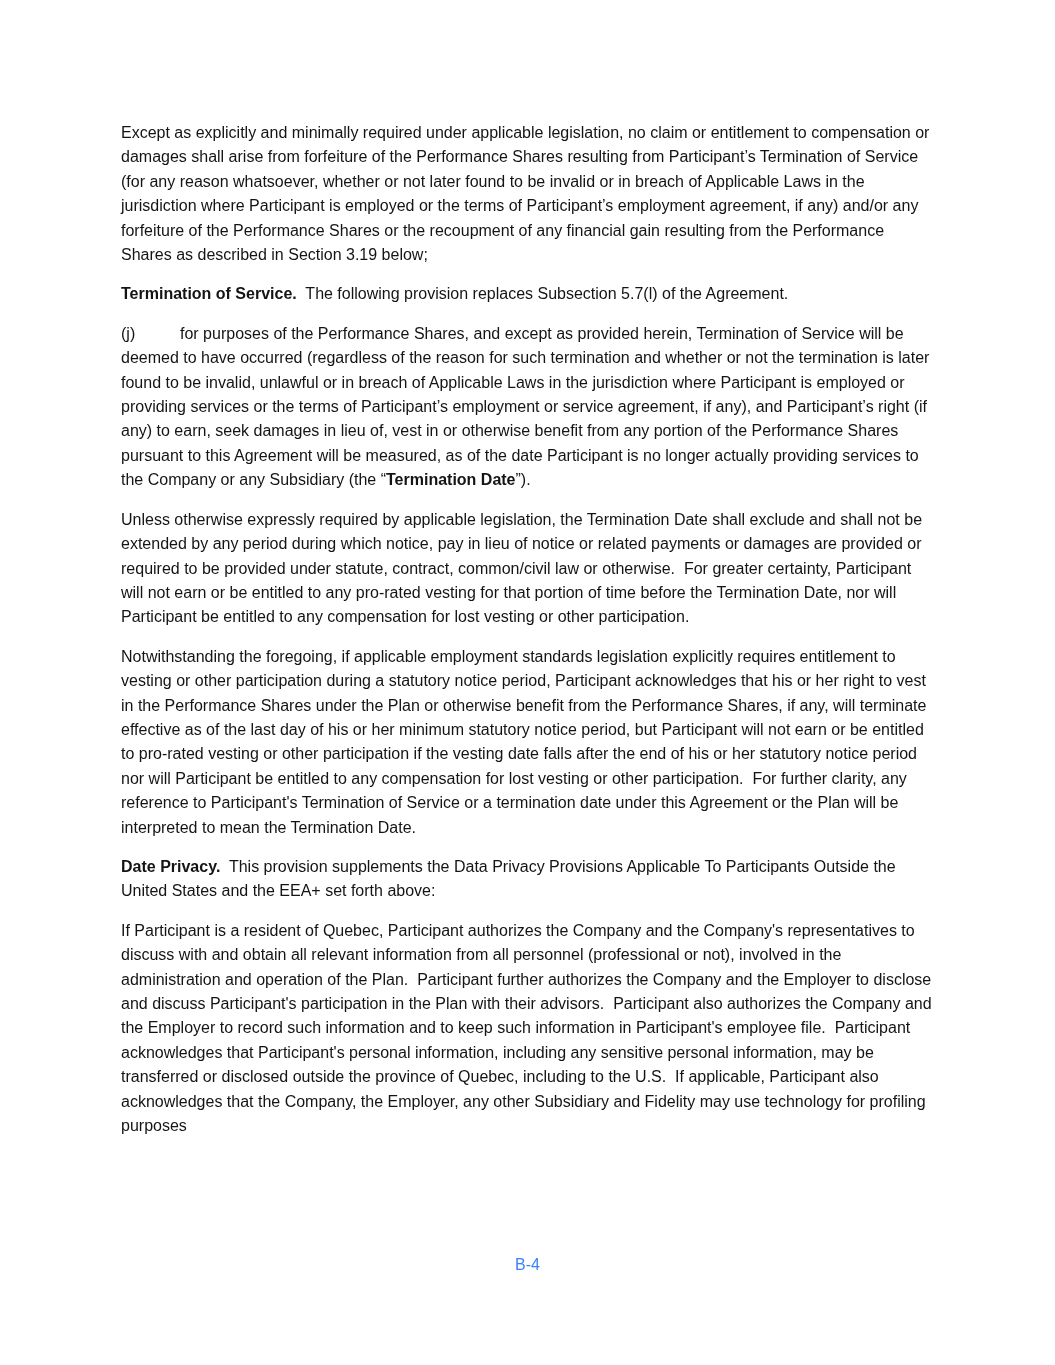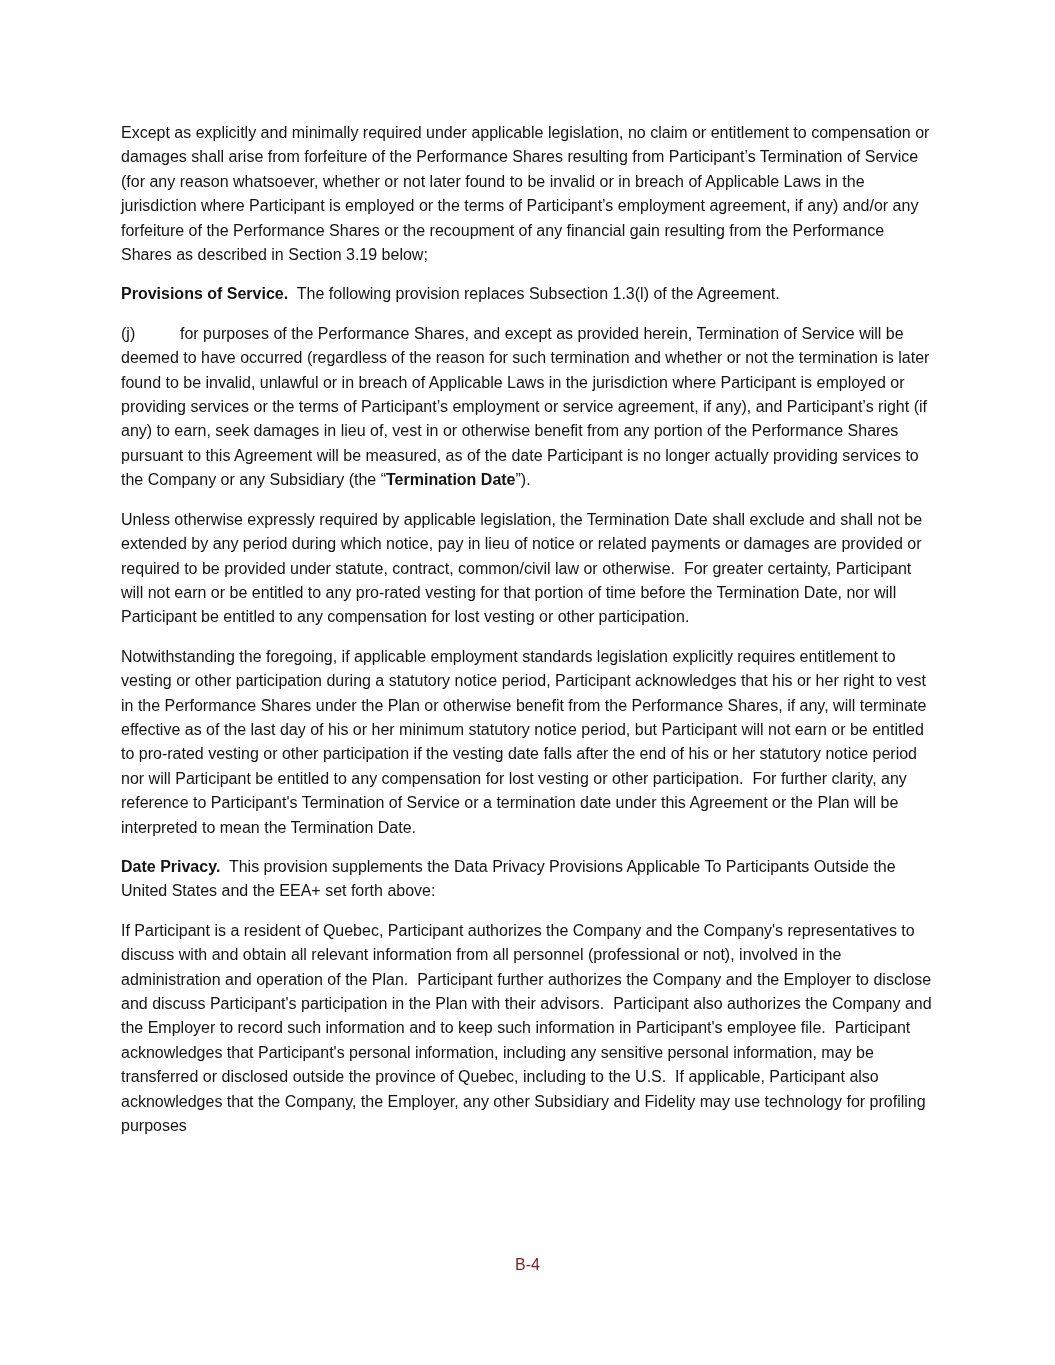--- a/index.html
+++ b/index.html
@@ -40,32 +40,32 @@
     font-weight: bold;
   }
   .footer {
     position: absolute;
     left: 0;
     right: 0;
     top: 1253px;
     text-align: center;
     font-size: 16px;
     line-height: 24px;
-    color: #7f1d1d;
+    color: #3b82f6;
   }
 </style>
 </head>
 <body>
 
 <div class="page">
   <main class="content">
 
     <p class="para">Except as explicitly and minimally required under applicable legislation, no claim or entitlement to compensation or damages shall arise from forfeiture of the Performance Shares resulting from Participant’s Termination of Service (for any reason whatsoever, whether or not later found to be invalid or in breach of Applicable Laws in the jurisdiction where Participant is employed or the terms of Participant’s employment agreement, if any) and/or any forfeiture of the Performance Shares or the recoupment of any financial gain resulting from the Performance Shares as described in Section 3.19 below;</p>
 
-    <p class="para"><span class="runin-heading">Provisions of Service.</span><span>  The following provision replaces Subsection 1.3(l) of the Agreement.</span></p>
+    <p class="para"><span class="runin-heading">Termination of Service.</span><span>  The following provision replaces Subsection 5.7(l) of the Agreement.</span></p>
 
     <p class="para"><span class="clause-marker">(j)</span><span>for purposes of the Performance Shares, and except as provided herein, Termination of Service will be deemed to have occurred (regardless of the reason for such termination and whether or not the termination is later found to be invalid, unlawful or in breach of Applicable Laws in the jurisdiction where Participant is employed or providing services or the terms of Participant’s employment or service agreement, if any), and Participant’s right (if any) to earn, seek damages in lieu of, vest in or otherwise benefit from any portion of the Performance Shares pursuant to this Agreement will be measured, as of the date Participant is no longer actually providing services to the Company or any Subsidiary (the “</span><span class="defined-term">Termination Date</span><span>”).</span></p>
 
     <p class="para">Unless otherwise expressly required by applicable legislation, the Termination Date shall exclude and shall not be extended by any period during which notice, pay in lieu of notice or related payments or damages are provided or required to be provided under statute, contract, common/civil law or otherwise.  For greater certainty, Participant will not earn or be entitled to any pro-rated vesting for that portion of time before the Termination Date, nor will Participant be entitled to any compensation for lost vesting or other participation.</p>
 
     <p class="para">Notwithstanding the foregoing, if applicable employment standards legislation explicitly requires entitlement to vesting or other participation during a statutory notice period, Participant acknowledges that his or her right to vest in the Performance Shares under the Plan or otherwise benefit from the Performance Shares, if any, will terminate effective as of the last day of his or her minimum statutory notice period, but Participant will not earn or be entitled to pro-rated vesting or other participation if the vesting date falls after the end of his or her statutory notice period nor will Participant be entitled to any compensation for lost vesting or other participation.  For further clarity, any reference to Participant's Termination of Service or a termination date under this Agreement or the Plan will be interpreted to mean the Termination Date.</p>
 
     <p class="para"><span class="runin-heading">Date Privacy.</span><span>  This provision supplements the Data Privacy Provisions Applicable To Participants Outside the United States and the EEA+ set forth above:</span></p>
 
     <p class="para">If Participant is a resident of Quebec, Participant authorizes the Company and the Company's representatives to discuss with and obtain all relevant information from all personnel (professional or not), involved in the administration and operation of the Plan.  Participant further authorizes the Company and the Employer to disclose and discuss Participant's participation in the Plan with their advisors.  Participant also authorizes the Company and the Employer to record such information and to keep such information in Participant's employee file.  Participant acknowledges that Participant's personal information, including any sensitive personal information, may be transferred or disclosed outside the province of Quebec, including to the U.S.  If applicable, Participant also acknowledges that the Company, the Employer, any other Subsidiary and Fidelity may use technology for profiling purposes</p>

